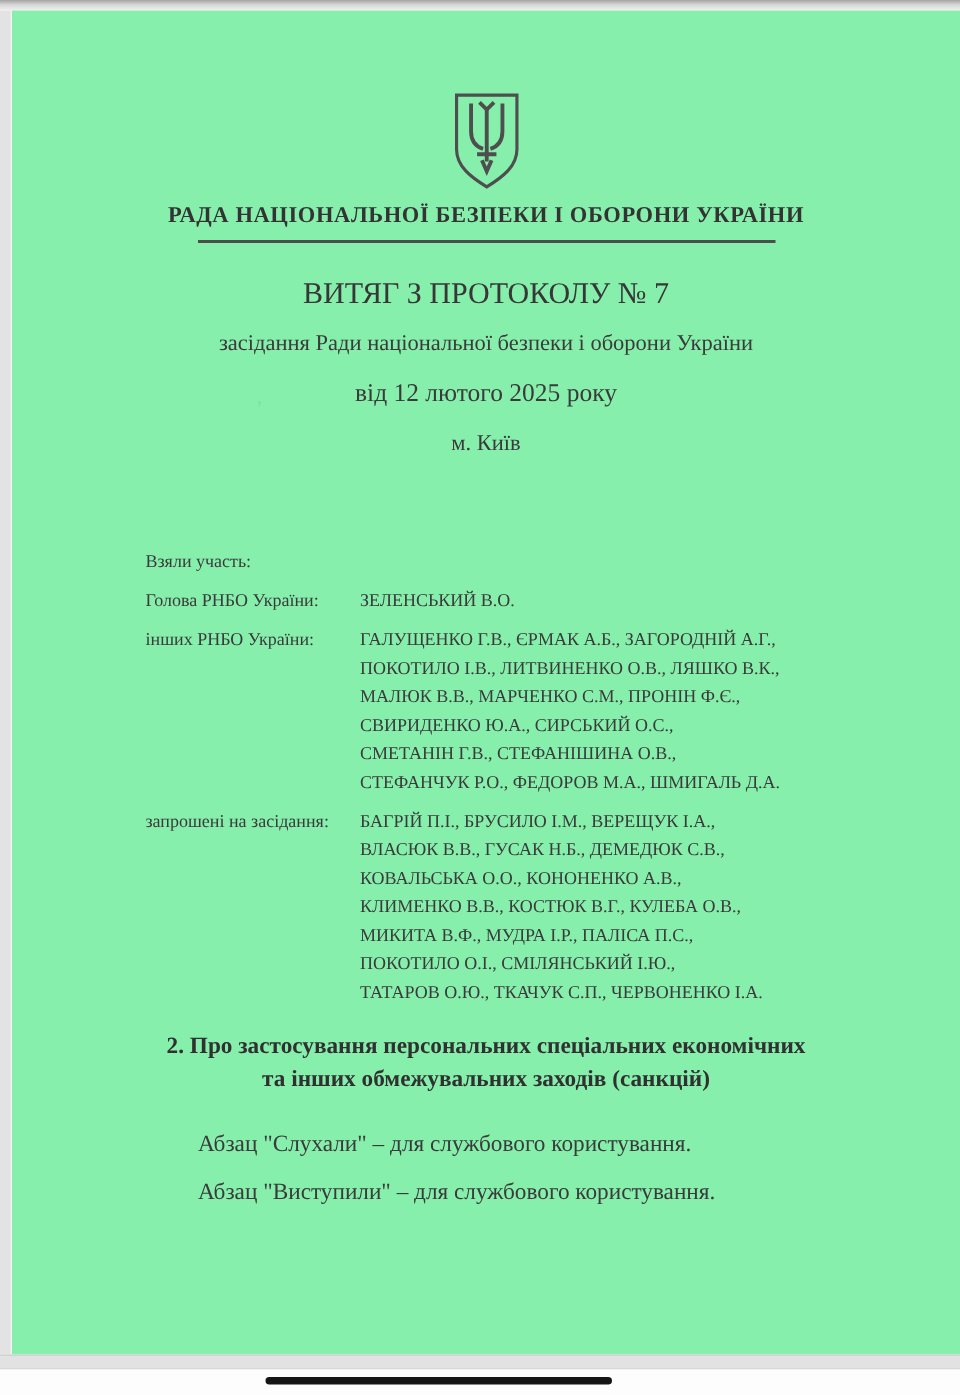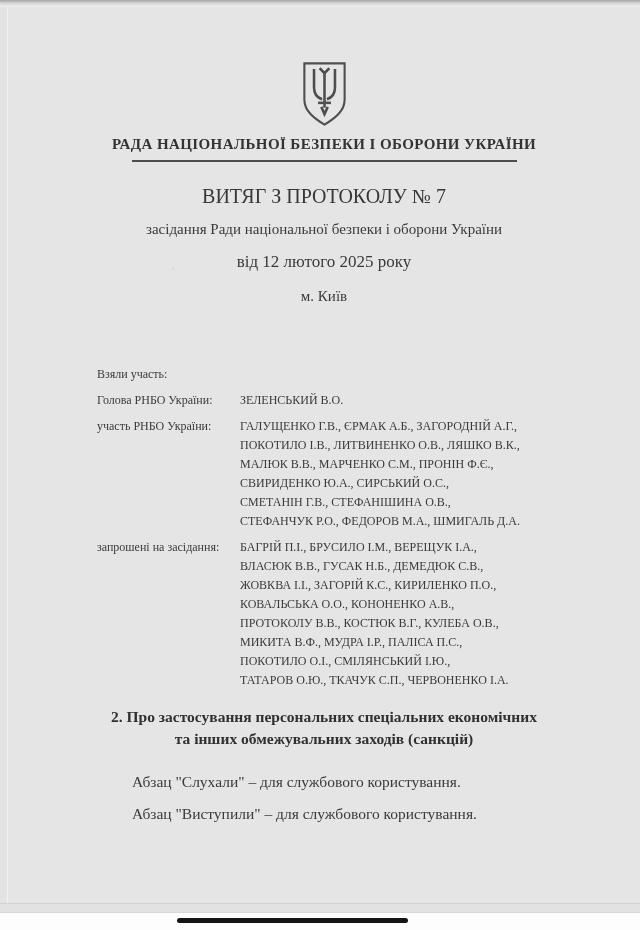--- a/index.html
+++ b/index.html
@@ -14,21 +14,21 @@
   .left-edge { position: absolute; top: 7px; left: 0; width: 8px; height: 896px;
                background: #e3e3e3; border-right: 1px solid #f2f2f2; }
   .bottom-band { position: absolute; top: 903px; left: 0; width: 640px; height: 10px;
                  background: #e2e2e2; border-top: 1px solid #d2d2d2; border-bottom: 1px solid #d8d8d8; }
   .home-area { position: absolute; top: 913px; left: 0; width: 640px; height: 17px; background: #fdfdfd; }
   .home-indicator { position: absolute; top: 5px; left: 177px; width: 231px; height: 5px;
                     border-radius: 3px; background: #151515; }
 
   
   .page { position: absolute; top: 7px; left: 8px; width: 632px; height: 896px;
-          background: #e5e5e5; }
+          background: #86efac; }
 
   .emblem { width: 49px; height: 66px; margin: 54px auto 0 auto; display: block; }
 
   .org-name { text-align: center; font-weight: bold; font-size: 15px; letter-spacing: 0.4px;
               color: #333333; margin-top: 8px; line-height: 18px; }
   .rule { width: 385px; height: 2px; background: #4d4d4d; margin: 7px auto 0 auto; }
 
   .title    { text-align: center; font-size: 20px; margin-top: 25px; line-height: 19px; color: #373737; }
   .subtitle { text-align: center; font-size: 15px;   margin-top: 14px; line-height: 19px; }
   .date     { text-align: center; font-size: 17px;   margin-top: 13px; line-height: 19px; }
@@ -87,39 +87,38 @@
     <div class="participants">
 
       <div class="p-heading">Взяли участь:</div>
 
       <div class="row">
         <span class="label">Голова РНБО України:</span>
         <span class="value">ЗЕЛЕНСЬКИЙ В.О.</span>
       </div>
 
       <div class="row">
-        <span class="label">участь РНБО України:</span>
+        <span class="label">інших РНБО України:</span>
         <span class="value vlines">
           <span>ГАЛУЩЕНКО Г.В., ЄРМАК А.Б., ЗАГОРОДНІЙ А.Г.,</span>
           <span>ПОКОТИЛО І.В., ЛИТВИНЕНКО О.В., ЛЯШКО В.К.,</span>
           <span>МАЛЮК В.В., МАРЧЕНКО С.М., ПРОНІН Ф.Є.,</span>
           <span>СВИРИДЕНКО Ю.А., СИРСЬКИЙ О.С.,</span>
           <span>СМЕТАНІН Г.В., СТЕФАНІШИНА О.В.,</span>
           <span>СТЕФАНЧУК Р.О., ФЕДОРОВ М.А., ШМИГАЛЬ Д.А.</span>
         </span>
       </div>
 
       <div class="row">
         <span class="label">запрошені на засідання:</span>
         <span class="value vlines">
           <span>БАГРІЙ П.І., БРУСИЛО І.М., ВЕРЕЩУК І.А.,</span>
           <span>ВЛАСЮК В.В., ГУСАК Н.Б., ДЕМЕДЮК С.В.,</span>
-          <span>ЖОВКВА І.І., ЗАГОРІЙ К.С., КИРИЛЕНКО П.О.,</span>
           <span>КОВАЛЬСЬКА О.О., КОНОНЕНКО А.В.,</span>
-          <span>ПРОТОКОЛУ В.В., КОСТЮК В.Г., КУЛЕБА О.В.,</span>
+          <span>КЛИМЕНКО В.В., КОСТЮК В.Г., КУЛЕБА О.В.,</span>
           <span>МИКИТА В.Ф., МУДРА І.Р., ПАЛІСА П.С.,</span>
           <span>ПОКОТИЛО О.І., СМІЛЯНСЬКИЙ І.Ю.,</span>
           <span>ТАТАРОВ О.Ю., ТКАЧУК С.П., ЧЕРВОНЕНКО І.А.</span>
         </span>
       </div>
 
     </div>
 
     <div class="agenda">
       <div>2. Про застосування персональних спеціальних економічних</div>

